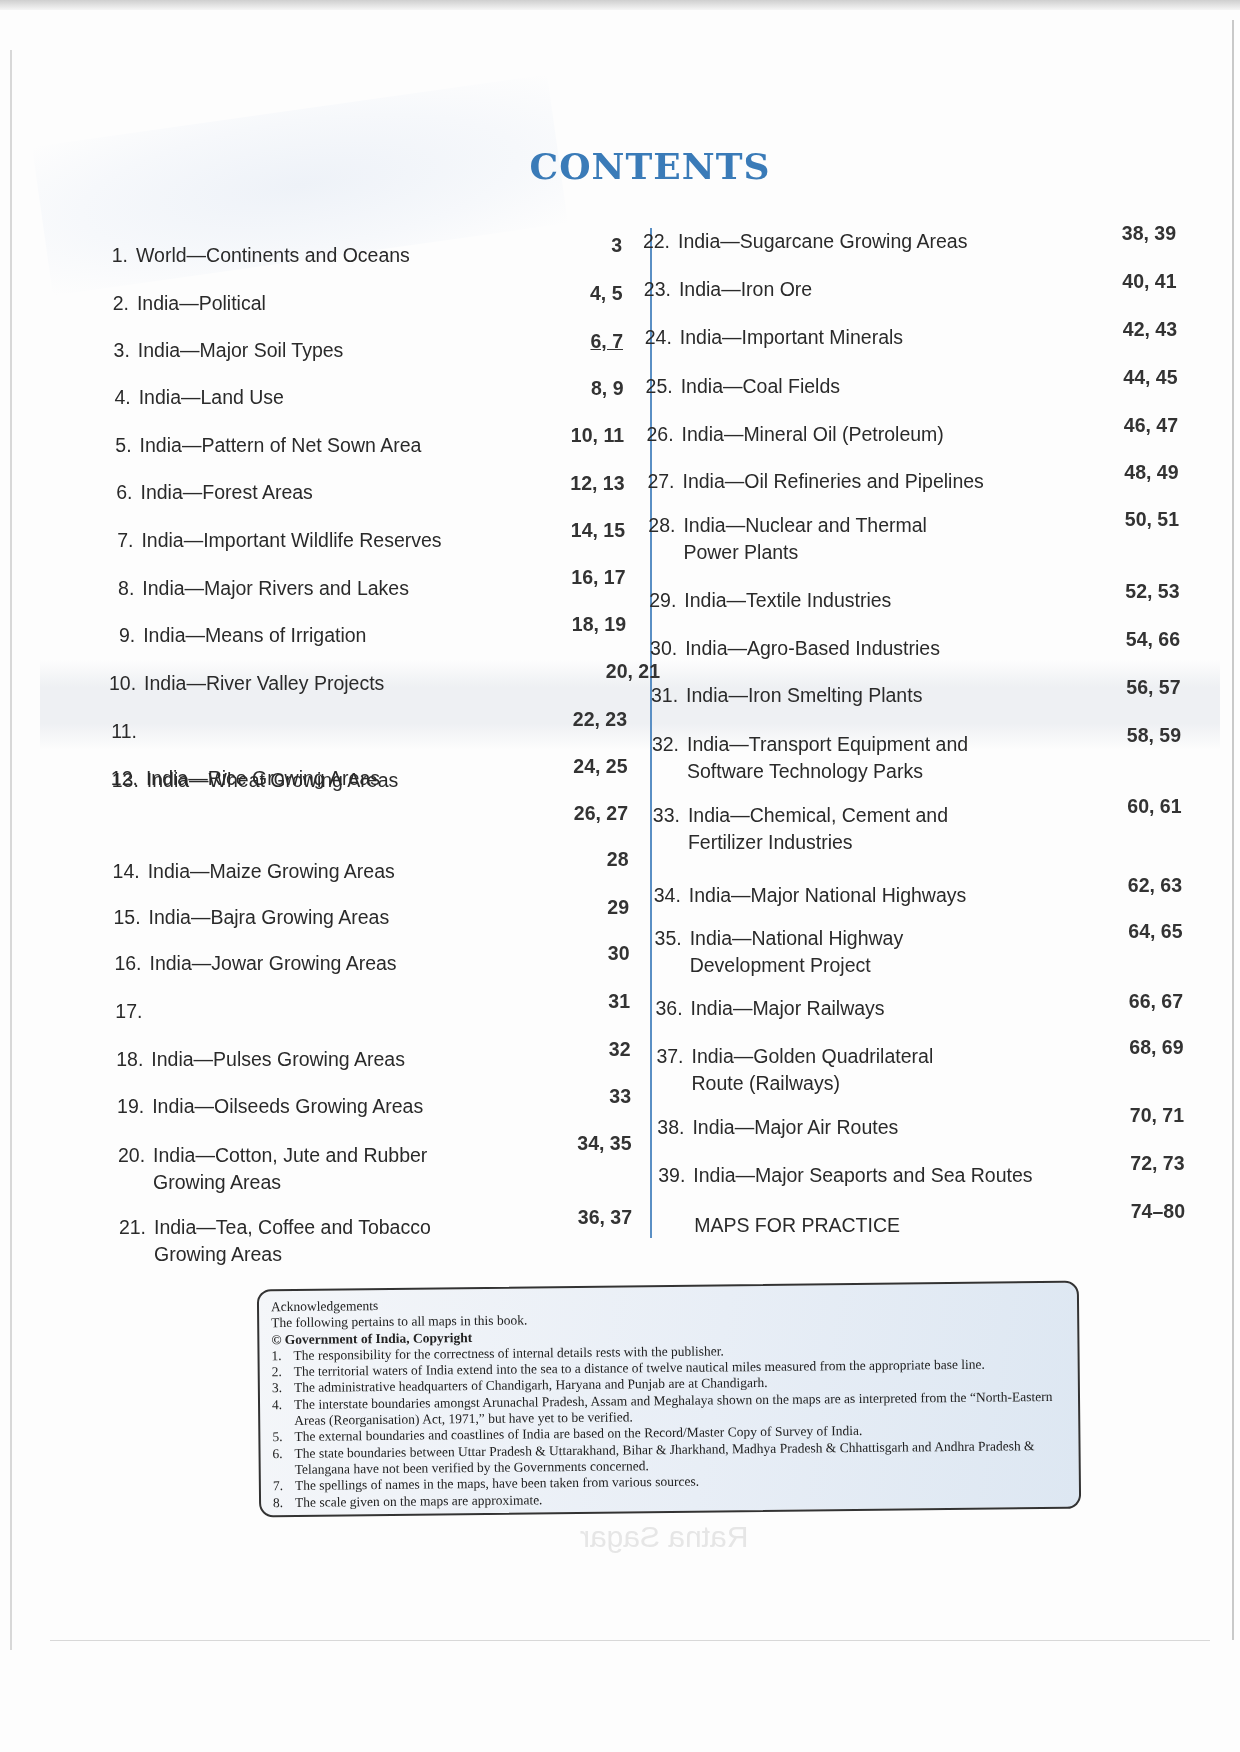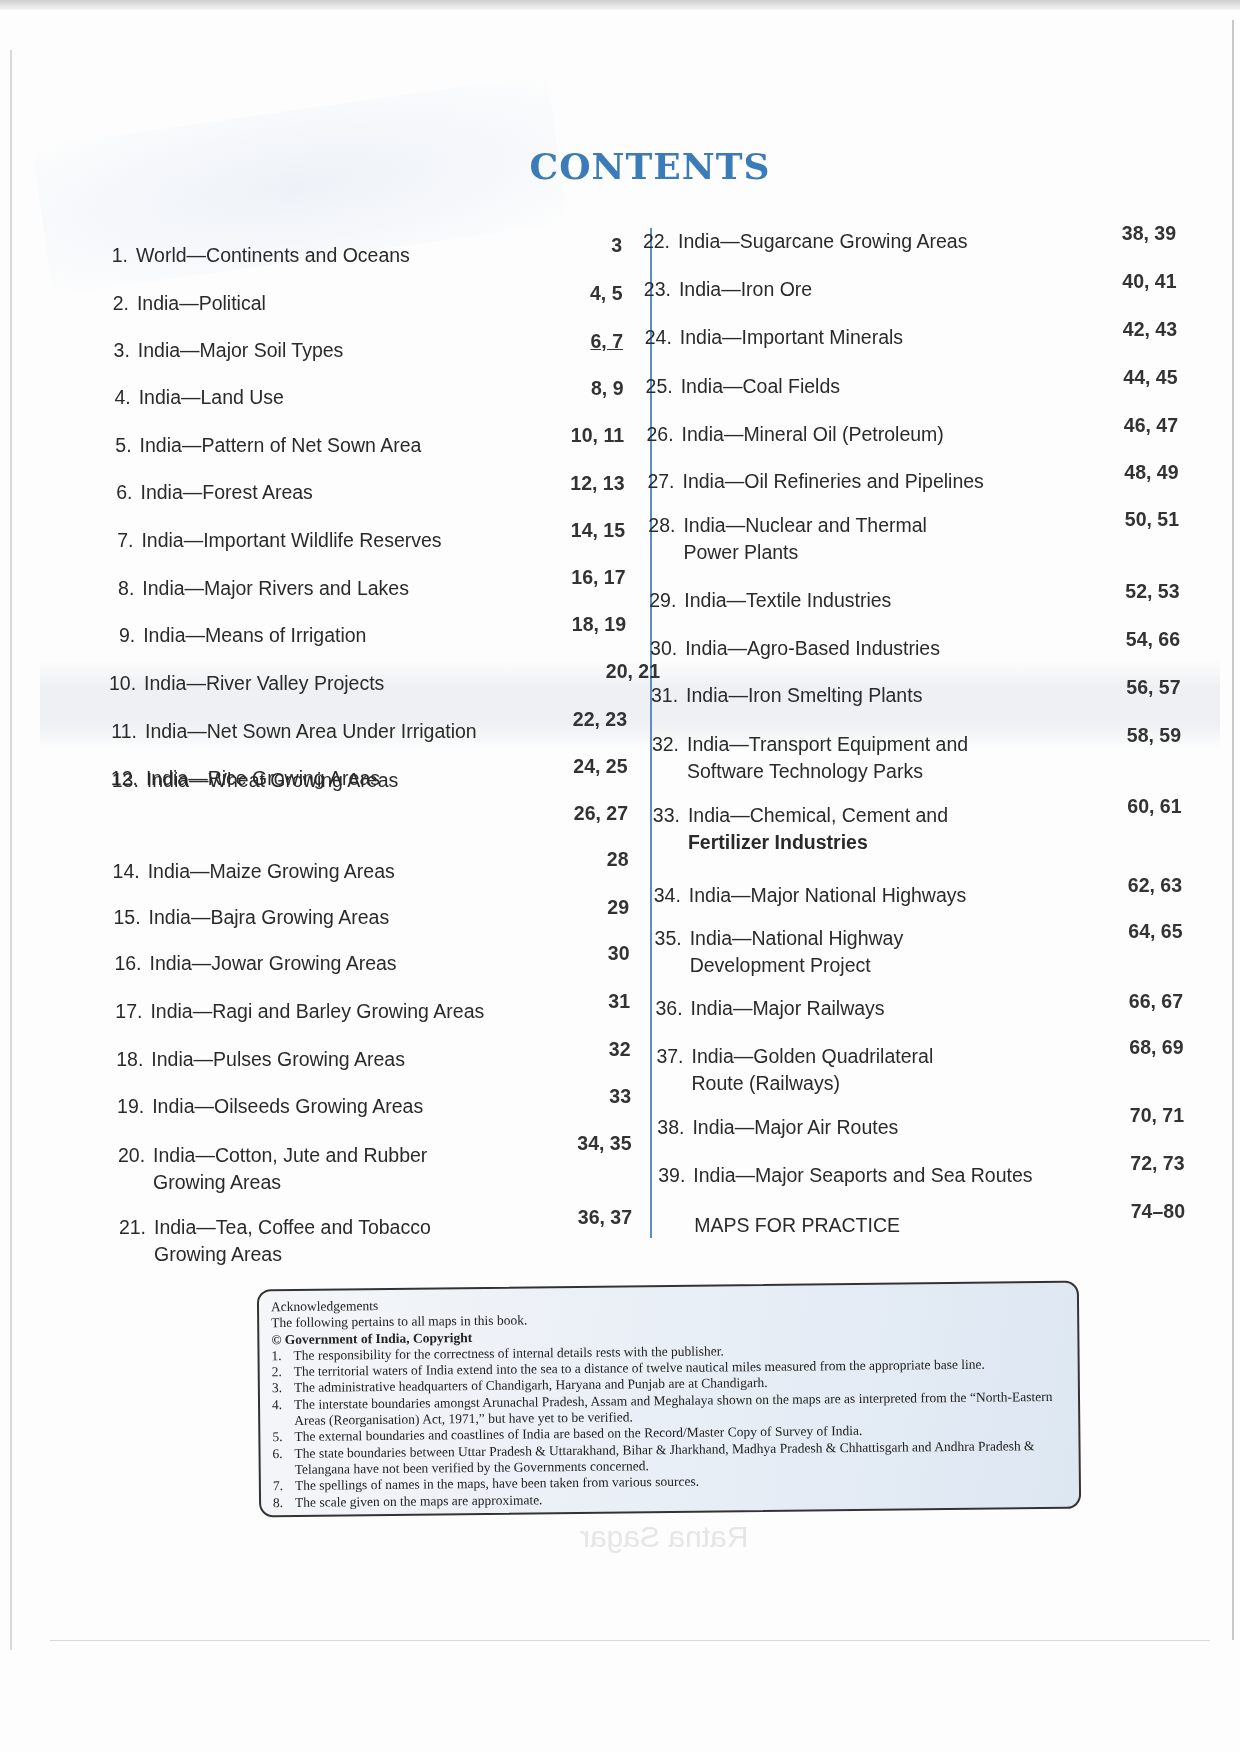--- a/index.html
+++ b/index.html
@@ -112,21 +112,20 @@
       <span class="toc-title">India—Means of Irrigation</span>
     </div>
     <span class="toc-page" style="top: 613px; right: 614px;">18, 19</span>
     <div class="toc-row" style="left: 106.1px; top: 670px; width: 520px; height: 27px;">
       <span class="toc-num">10.</span>
       <span class="toc-title">India—River Valley Projects</span>
     </div>
     <span class="toc-page" style="top: 660px; right: 580px;">20, 21</span>
     <div class="toc-row" style="left: 107px; top: 718px; width: 520px; height: 27px;">
       <span class="toc-num">11.</span>
-      <span class="toc-title">India—Net Sown Area Under Irrigation</span>
     </div>
     <span class="toc-page" style="top: 708px; right: 613px;">22, 23</span>
     <div class="toc-row" style="left: 107.9px; top: 765px; width: 520px; height: 27px;">
       <span class="toc-num">12.</span>
       <span class="toc-title">India—Rice Growing Areas</span>
     </div>
     <span class="toc-page" style="top: 755px; right: 612.5px;">24, 25</span>
     <div class="toc-row" style="left: 108.8px; top: 767px; width: 520px; height: 27px;">
       <span class="toc-num">13.</span>
       <span class="toc-title">India—Wheat Growing Areas</span>
@@ -142,21 +141,20 @@
       <span class="toc-title">India—Bajra Growing Areas</span>
     </div>
     <span class="toc-page" style="top: 896px; right: 611px;">29</span>
     <div class="toc-row" style="left: 111.5px; top: 950px; width: 520px; height: 27px;">
       <span class="toc-num">16.</span>
       <span class="toc-title">India—Jowar Growing Areas</span>
     </div>
     <span class="toc-page" style="top: 942px; right: 610.5px;">30</span>
     <div class="toc-row" style="left: 112.4px; top: 998px; width: 520px; height: 27px;">
       <span class="toc-num">17.</span>
-      <span class="toc-title">India—Ragi and Barley Growing Areas</span>
     </div>
     <span class="toc-page" style="top: 990px; right: 610px;">31</span>
     <div class="toc-row" style="left: 113.3px; top: 1046px; width: 520px; height: 27px;">
       <span class="toc-num">18.</span>
       <span class="toc-title">India—Pulses Growing Areas</span>
     </div>
     <span class="toc-page" style="top: 1038px; right: 609.5px;">32</span>
     <div class="toc-row" style="left: 114.2px; top: 1093px; width: 520px; height: 27px;">
       <span class="toc-num">19.</span>
       <span class="toc-title">India—Oilseeds Growing Areas</span>
@@ -229,21 +227,21 @@
     <span class="toc-page" style="top: 676px; right: 59.5px;">56, 57</span>
     <div class="toc-row" style="left: 649px; top: 731px; width: 520px; height: 54px;">
       <span class="toc-num">32.</span>
       <span class="toc-title">India—Transport Equipment and</span>
       <span class="toc-title" style="top: 27px;">Software Technology Parks</span>
     </div>
     <span class="toc-page" style="top: 724px; right: 59px;">58, 59</span>
     <div class="toc-row" style="left: 649.9px; top: 802px; width: 520px; height: 54px;">
       <span class="toc-num">33.</span>
       <span class="toc-title">India—Chemical, Cement and</span>
-      <span class="toc-title" style="top: 27px; font-weight: bold;">Fertilizer Industries</span>
+      <span class="toc-title" style="top: 27px;">Fertilizer Industries</span>
     </div>
     <span class="toc-page" style="top: 795px; right: 58.5px;">60, 61</span>
     <div class="toc-row" style="left: 650.8px; top: 882px; width: 520px; height: 27px;">
       <span class="toc-num">34.</span>
       <span class="toc-title">India—Major National Highways</span>
     </div>
     <span class="toc-page" style="top: 874px; right: 58px;">62, 63</span>
     <div class="toc-row" style="left: 651.7px; top: 925px; width: 520px; height: 54px;">
       <span class="toc-num">35.</span>
       <span class="toc-title">India—National Highway</span>

